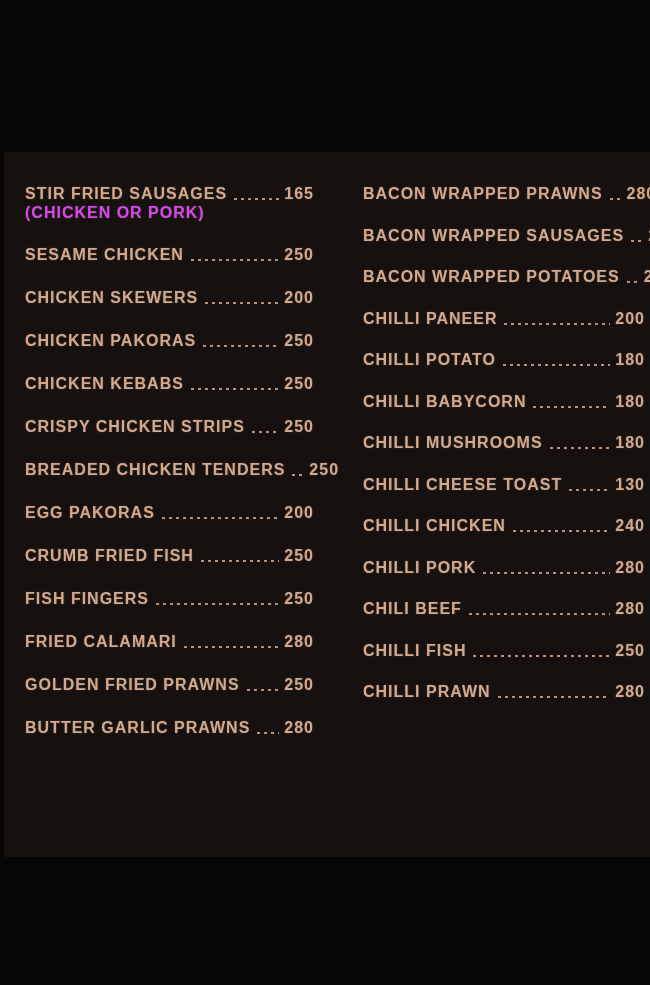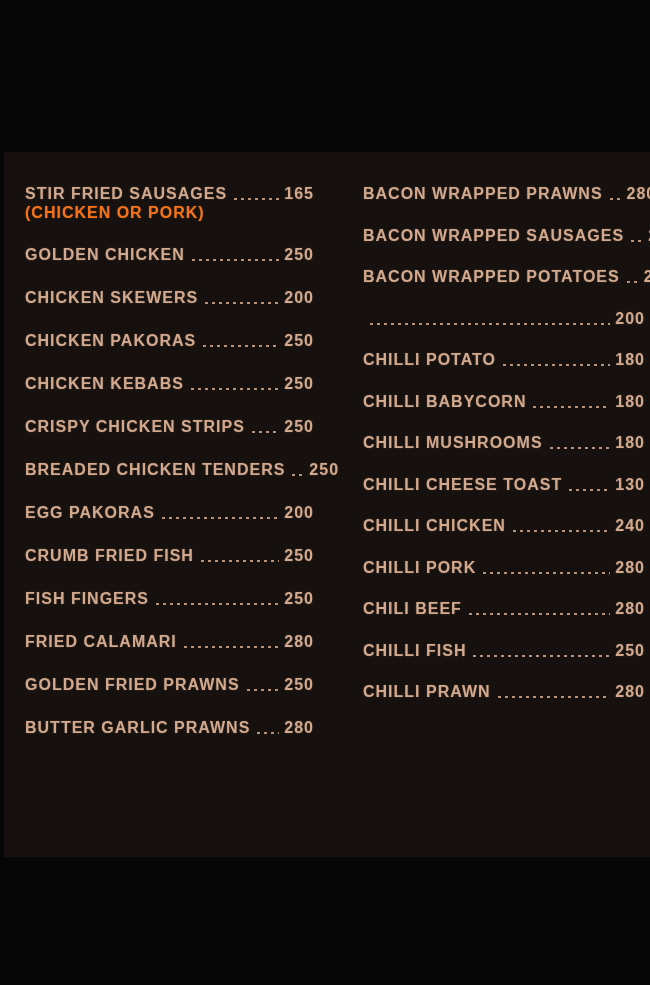--- a/index.html
+++ b/index.html
@@ -46,21 +46,21 @@
     height:4px;
     align-self:flex-end;
     margin:0 5px 3px 5px;
     background-image:radial-gradient(circle, rgba(196,156,130,0.95) 1.1px, rgba(0,0,0,0) 1.5px);
     background-size:7px 4px;
     background-repeat:repeat-x;
     background-position:left bottom;
     min-width:14px;
   }
   .note{
-    color:#f97316;
+    color:#d946ef;
     font-size:16px;
     font-weight:700;
     letter-spacing:1px;
     line-height:18px;
     margin-top:0px;
     text-shadow:0 0 2px rgba(214,168,138,0.28);
     white-space:nowrap;
   }
 </style>
 </head>
@@ -74,21 +74,21 @@
       <div class="row">
         <span class="nm">STIR FRIED SAUSAGES</span>
         <span class="dots"></span>
         <span class="pr">165</span>
       </div>
       <div class="note">(CHICKEN OR PORK)</div>
     </div>
 
     <div class="row-block">
         <div class="row">
-      <span class="nm">GOLDEN CHICKEN</span>
+      <span class="nm">SESAME CHICKEN</span>
       <span class="dots"></span>
       <span class="pr">250</span>
     </div>
       </div>
 
     <div class="row-block">
         <div class="row">
       <span class="nm">CHICKEN SKEWERS</span>
       <span class="dots"></span>
       <span class="pr">200</span>
@@ -199,20 +199,21 @@
     <div class="row-block">
         <div class="row">
       <span class="nm">BACON WRAPPED POTATOES</span>
       <span class="dots"></span>
       <span class="pr">250</span>
     </div>
       </div>
 
     <div class="row-block">
         <div class="row">
+      <span class="nm">CHILLI PANEER</span>
       <span class="dots"></span>
       <span class="pr">200</span>
     </div>
       </div>
 
     <div class="row-block">
         <div class="row">
       <span class="nm">CHILLI POTATO</span>
       <span class="dots"></span>
       <span class="pr">180</span>

